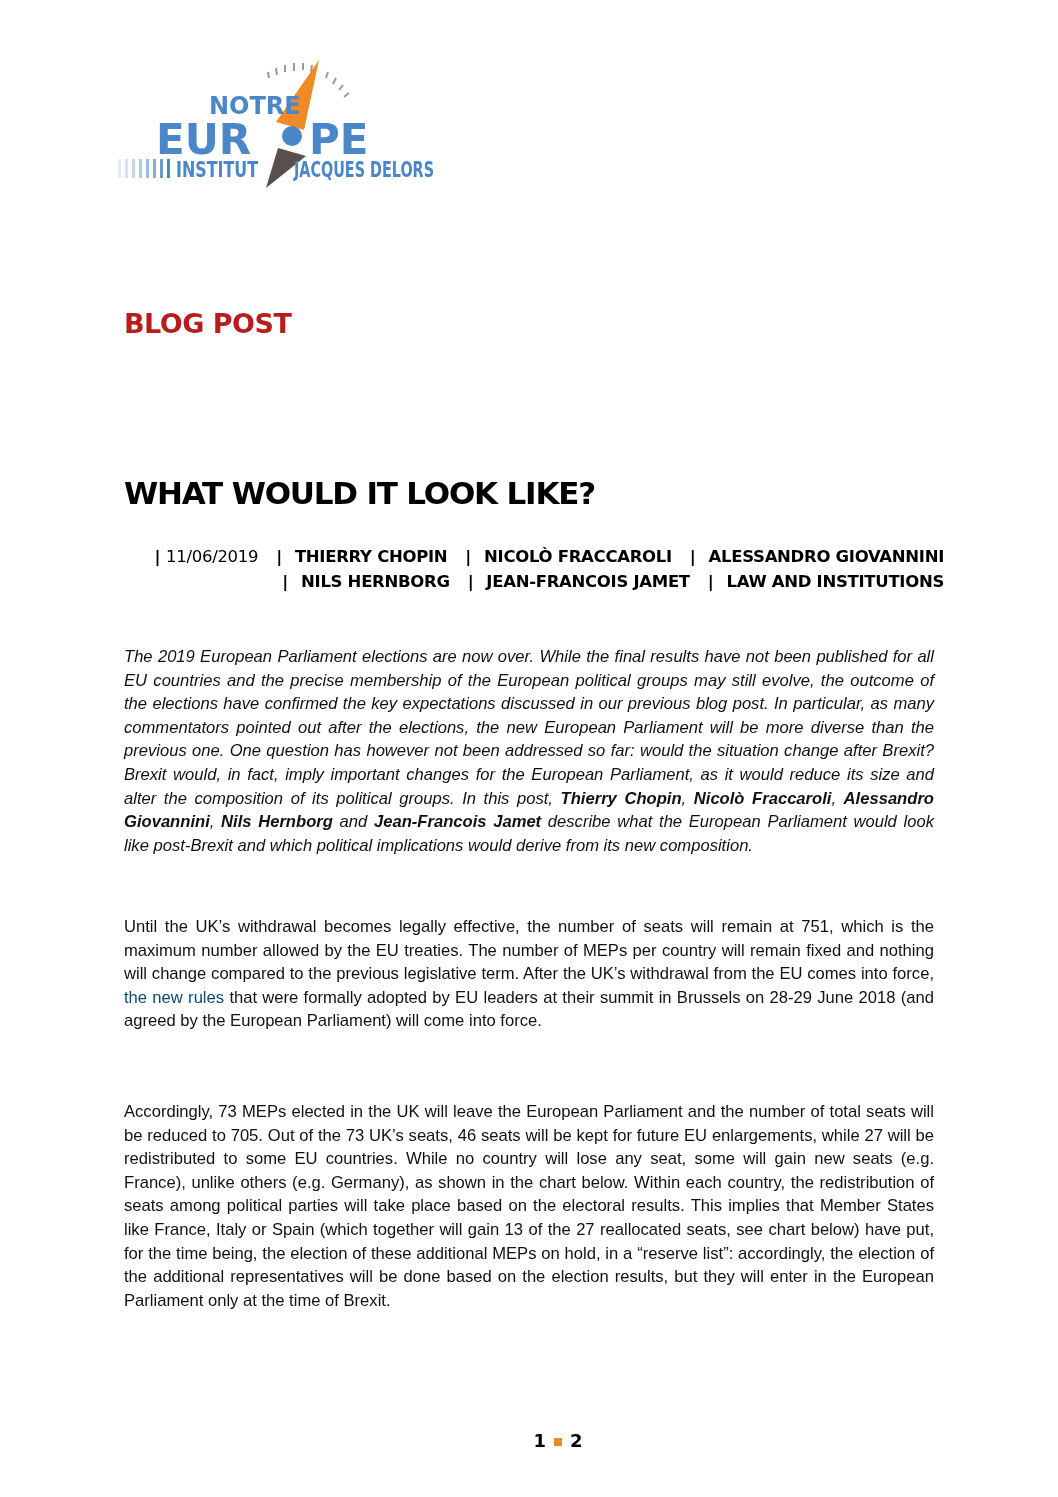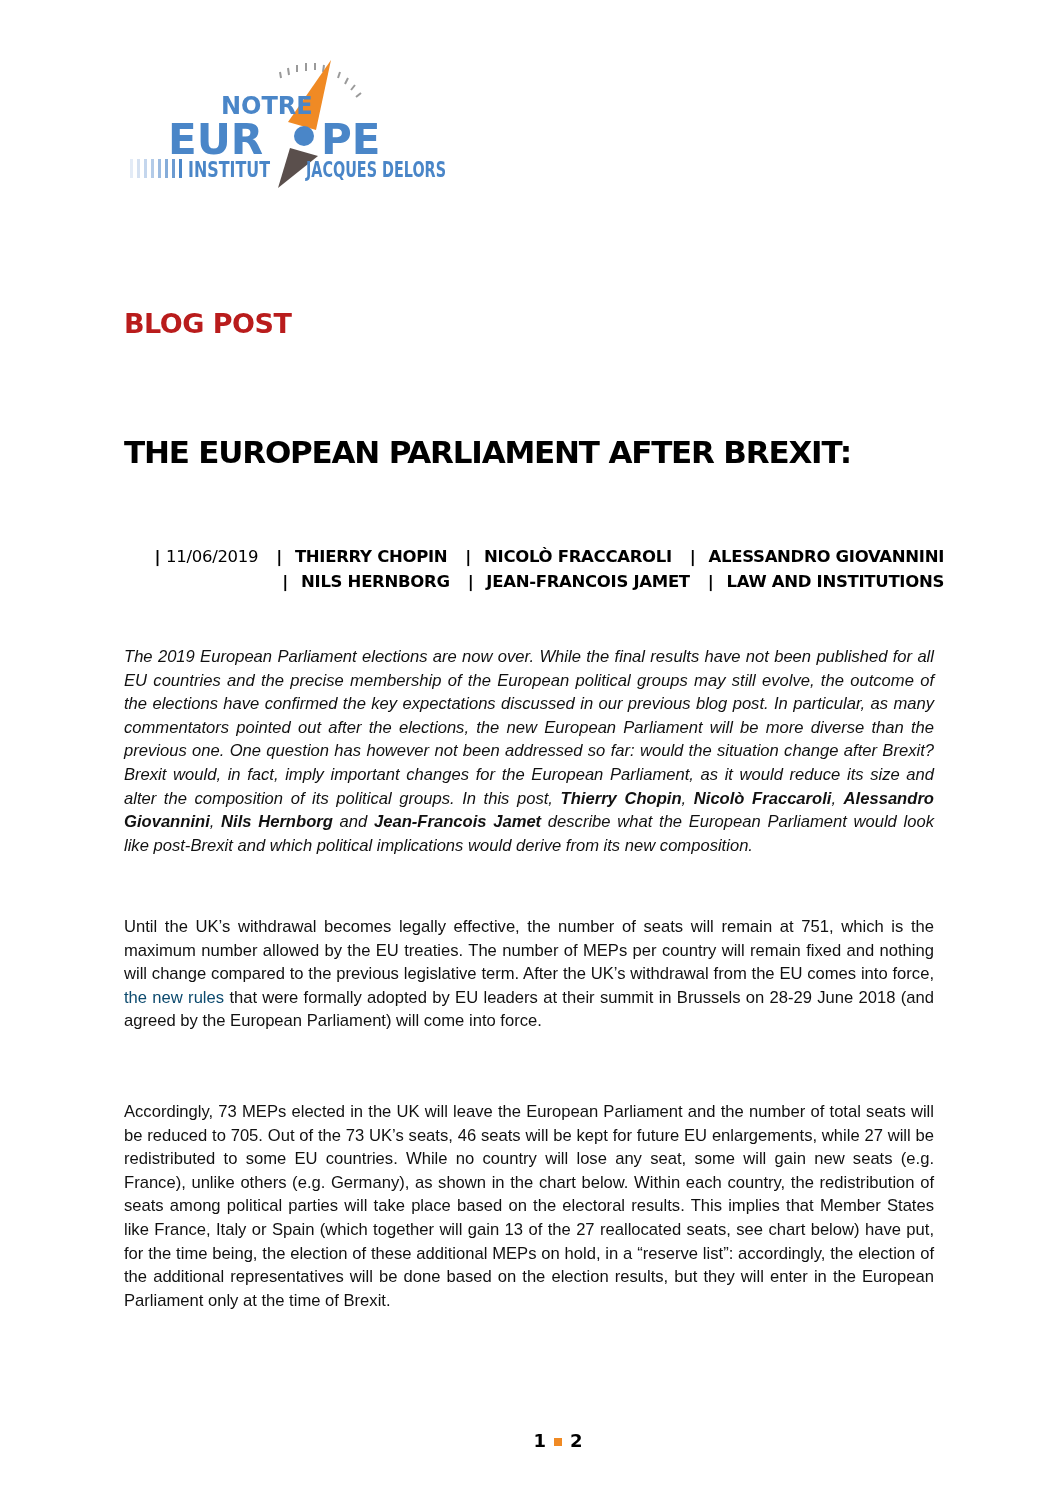--- a/index.html
+++ b/index.html
@@ -1,17 +1,17 @@
 <!DOCTYPE html>
 <html><head>
 <meta charset="utf-8">
 <style>
   html, body { margin: 0; padding: 0; background: #ffffff; }
   body { width: 1058px; height: 1497px; position: relative; overflow: hidden; font-family: "Liberation Sans", sans-serif; color: #111; }
-  .logo { position: absolute; left: 128px; top: 60px; width: 330px; height: 150px; text-align: right; }
+  .logo { position: absolute; left: 116px; top: 60px; width: 330px; height: 150px; text-align: right; }
   .logo svg { width: 100%; height: 100%; }
   .kicker { position: absolute; left: 124px; top: 308px; font-family: "DejaVu Sans", sans-serif; font-weight: bold; font-size: 27px; color: #b91c1c; letter-spacing: -0.5px; }
   .title { position: absolute; left: 124px; top: 432px; width: 820px; font-family: "DejaVu Sans", sans-serif; font-weight: bold; font-size: 31px; line-height: 41px; color: #000; letter-spacing: -1.2px; margin: 0; }
   .meta { position: absolute; left: 124px; top: 544px; width: 820px; font-family: "DejaVu Sans", sans-serif; font-size: 16.5px; line-height: 25px; color: #000; letter-spacing: -0.3px; text-align: right; }
   .meta .date { font-weight: normal; }
   .meta .sep { margin: 0 13px; font-weight: bold; }
   .meta .sep.first { margin-left: 0; margin-right: 6px; }
   .meta .item { font-weight: bold; }
   .body { position: absolute; left: 124px; width: 810px; font-family: "Liberation Sans", sans-serif; font-size: 16.6px; line-height: 23.6px; text-align: justify; color: #111; margin: 0; }
   .p1 { top: 645px; font-style: italic; }
@@ -61,21 +61,22 @@
     <text x="40" y="94" font-family="DejaVu Sans, sans-serif" font-weight="bold" font-size="42" fill="#4a86c8">EUR</text>
     <text x="193" y="94" font-family="DejaVu Sans, sans-serif" font-weight="bold" font-size="42" fill="#4a86c8">PE</text>
     <text x="60" y="117" font-family="DejaVu Sans, sans-serif" font-weight="bold" font-size="21" fill="#4a86c8" textLength="82" lengthAdjust="spacingAndGlyphs">INSTITUT</text>
     <text x="178" y="117" font-family="DejaVu Sans, sans-serif" font-weight="bold" font-size="21" fill="#4a86c8" textLength="140" lengthAdjust="spacingAndGlyphs">JACQUES DELORS</text>
   </svg>
 </div>
 
 <div class="kicker">BLOG POST</div>
 
 <h1 class="title">
-  <span>THE EUROPEAN PARLIAMENT AFTER BREXIT:</span><br>
+  <br>
+  <span>WHAT WOULD IT LOOK LIKE?</span>
 </h1>
 
 <div class="meta">
   <span class="sep first">|</span><span class="date">11/06/2019</span>
   <span class="sep">|</span><span class="item">THIERRY CHOPIN</span>
   <span class="sep">|</span><span class="item">NICOLÒ FRACCAROLI</span>
   <span class="sep">|</span><span class="item">ALESSANDRO GIOVANNINI</span>
   <span class="sep">|</span><span class="item">NILS HERNBORG</span>
   <span class="sep">|</span><span class="item">JEAN-FRANCOIS JAMET</span>
   <span class="sep">|</span><span class="item">LAW AND INSTITUTIONS</span>

